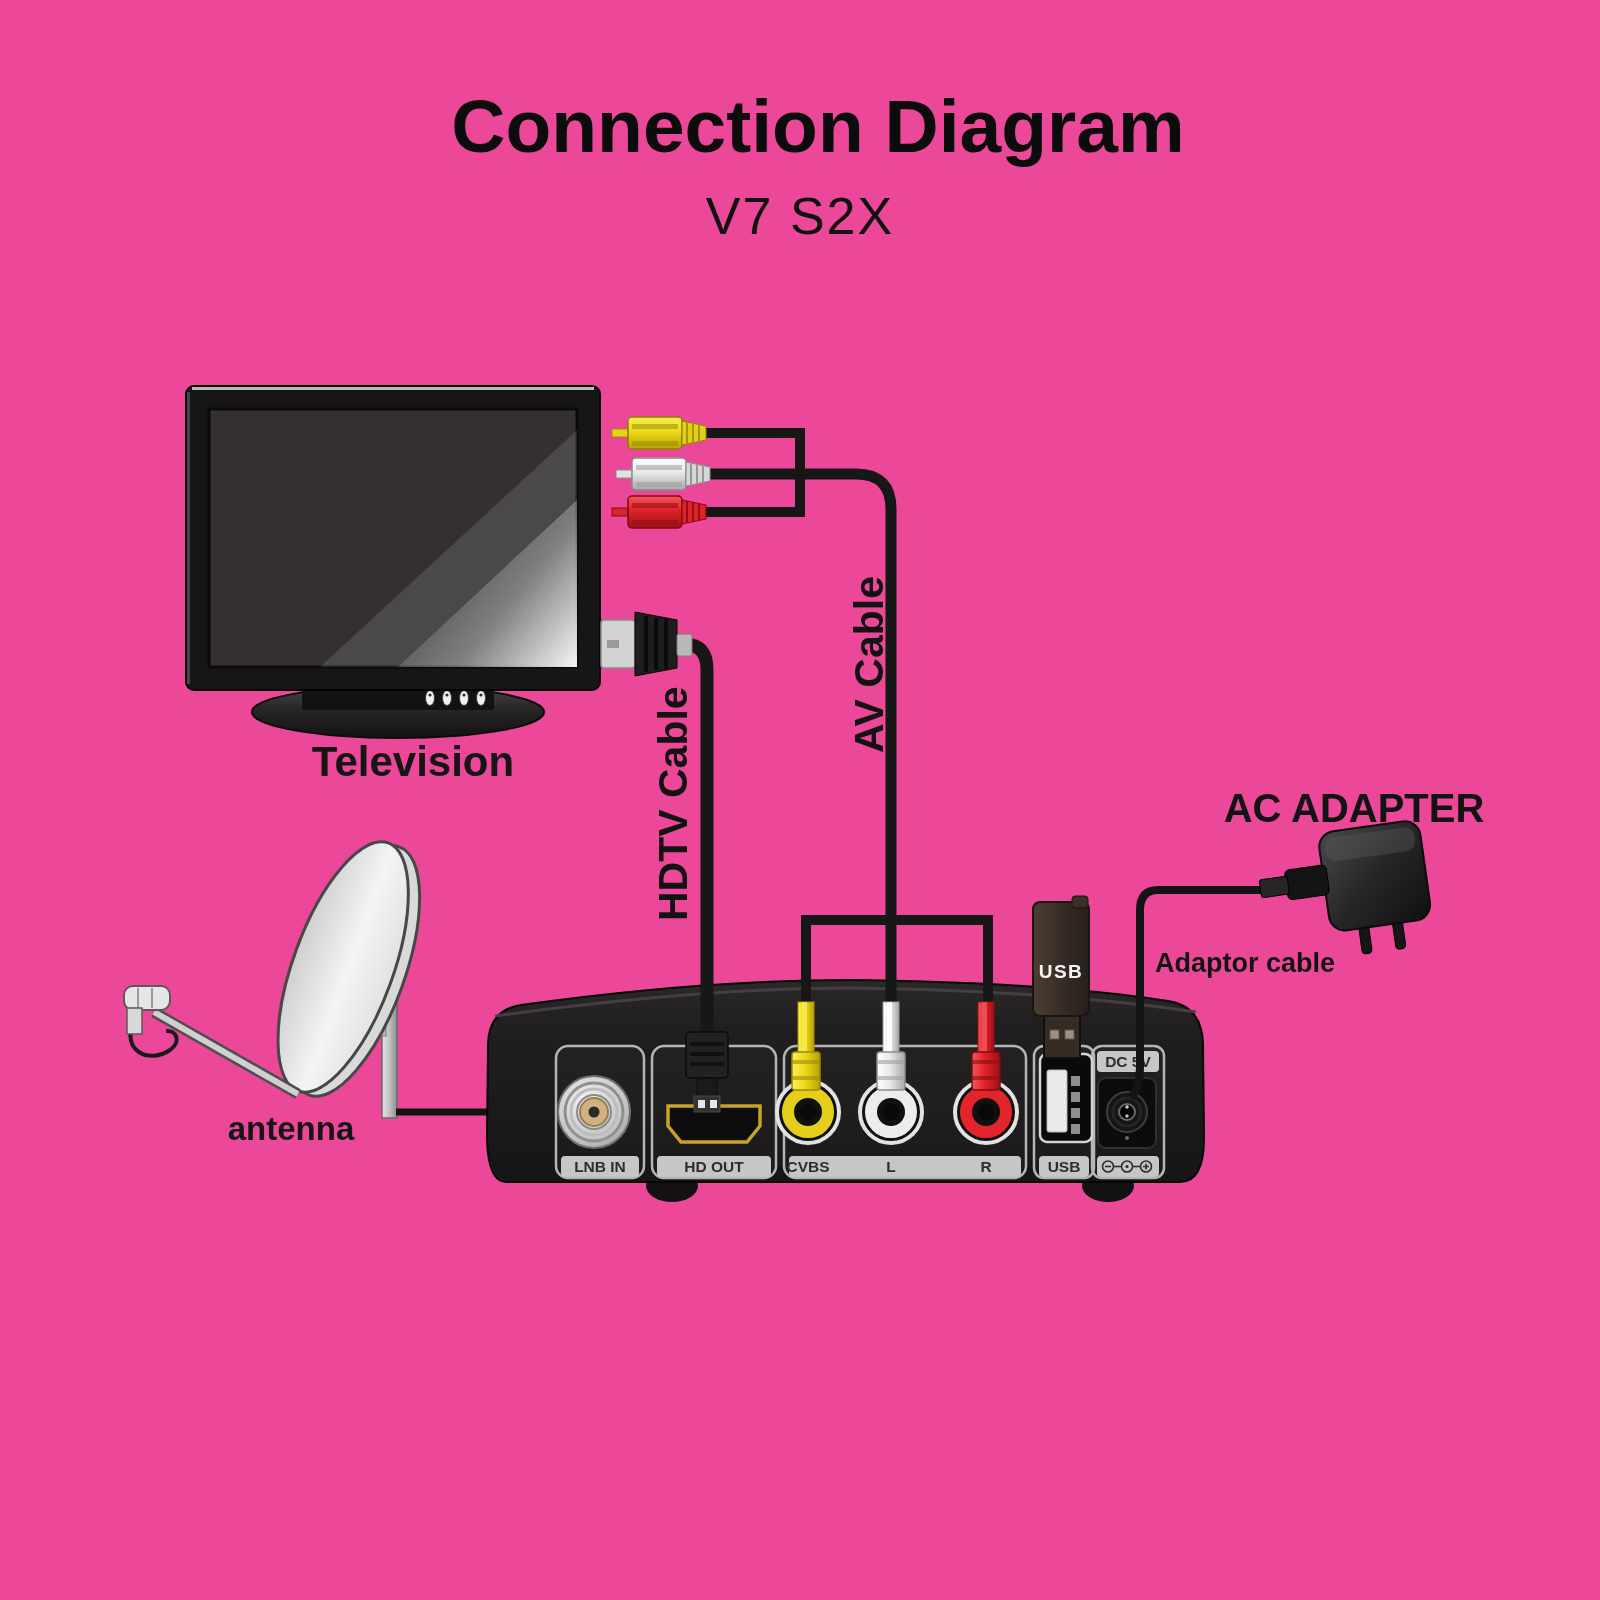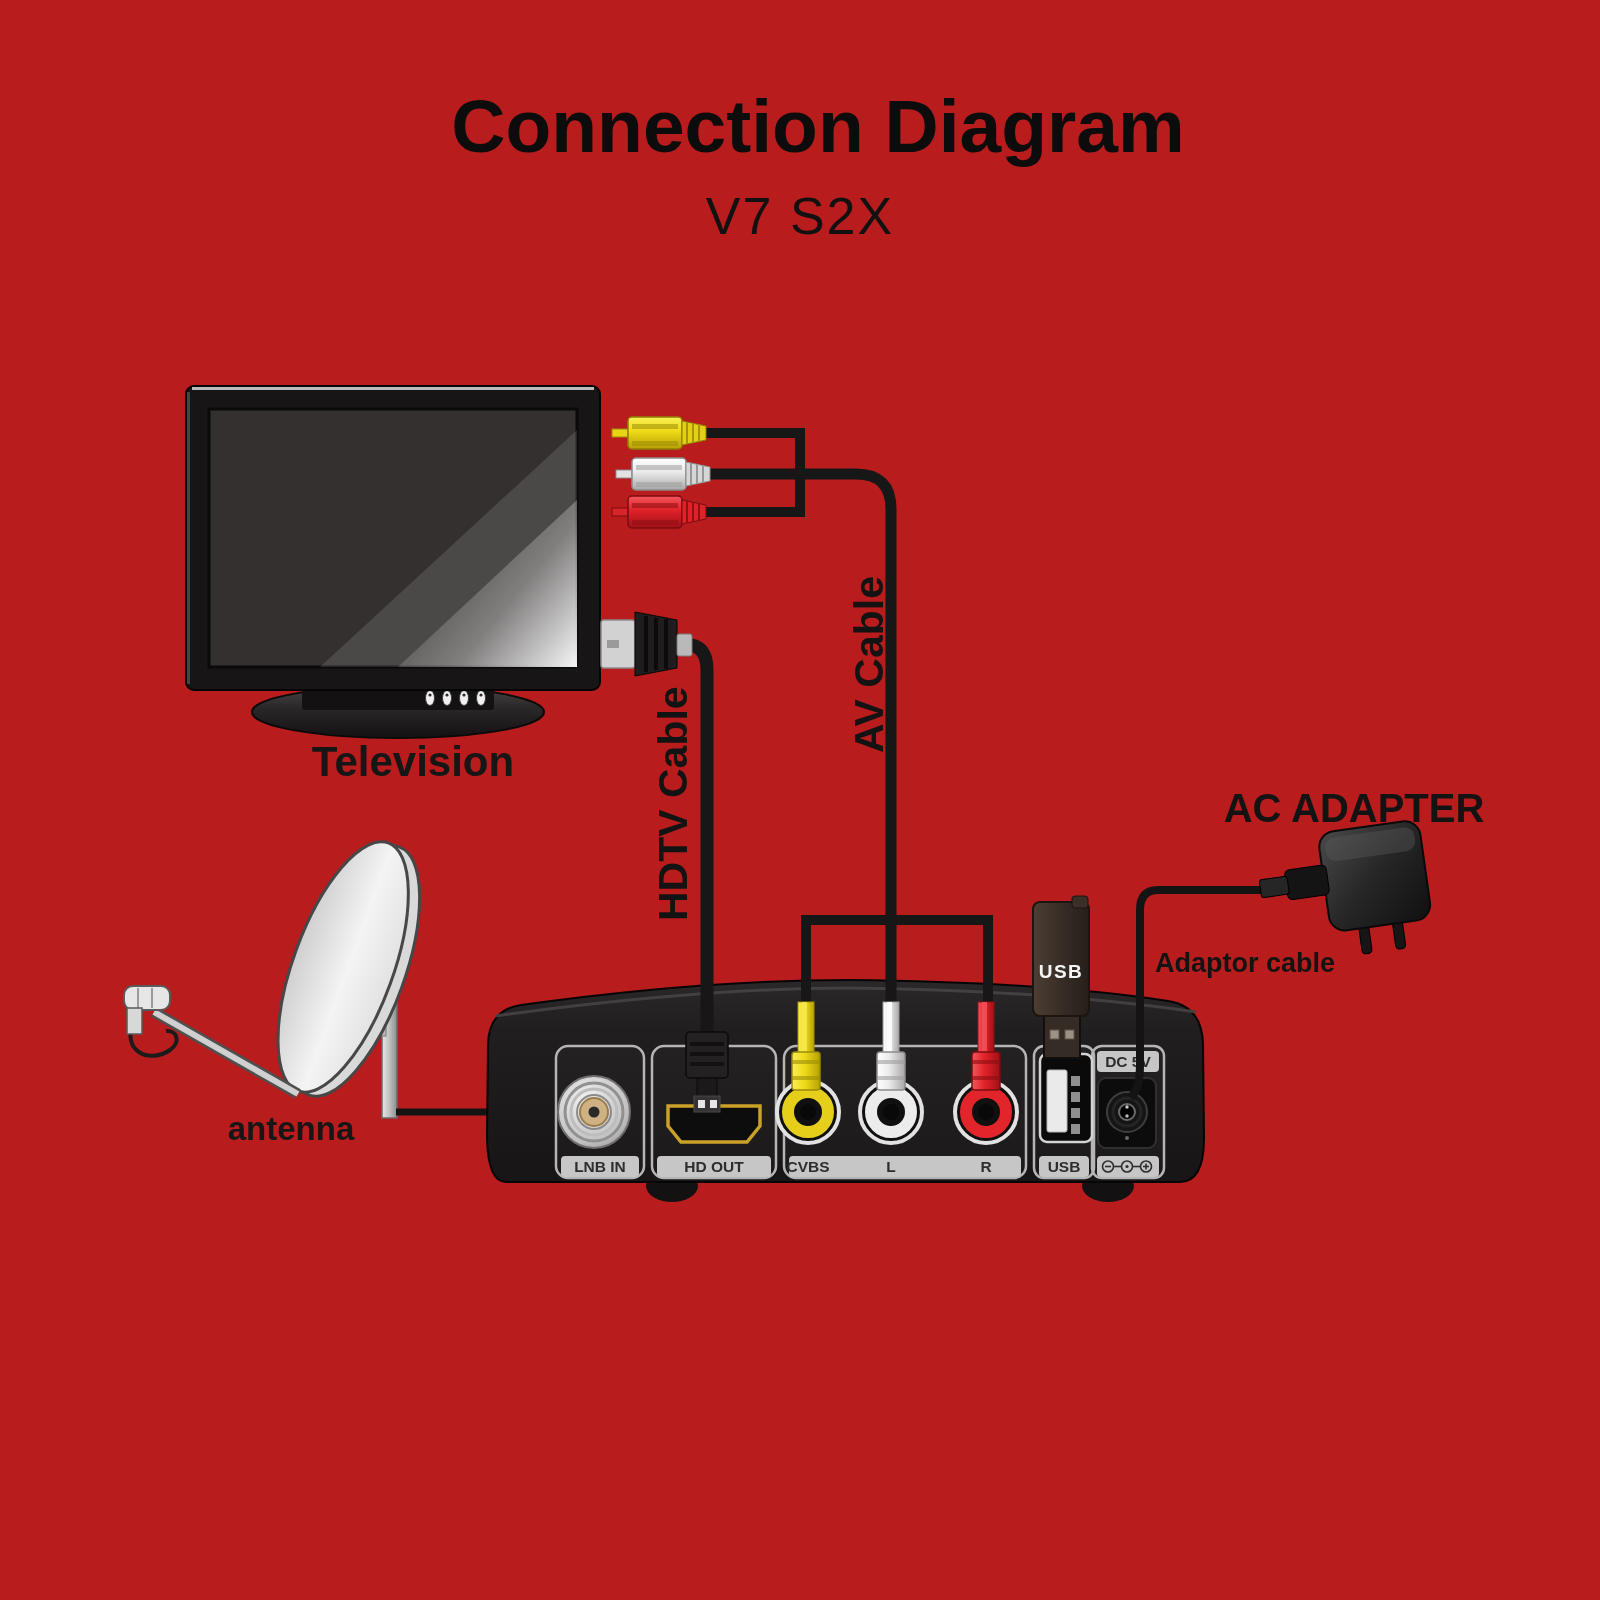--- a/index.html
+++ b/index.html
@@ -1,17 +1,17 @@
 <!DOCTYPE html>
 <html><head>
 <meta charset="utf-8">
 <style>
   html,body{margin:0;padding:0;background:#ffffff;}
   .canvas{
-    position:relative;width:1600px;height:1600px;background:#b91c1c;
+    position:relative;width:1600px;height:1600px;background:#ec4899;
     font-family:"Liberation Sans",sans-serif;overflow:hidden;
   }
   svg{display:block;}
   text{font-family:"Liberation Sans","DejaVu Sans",sans-serif;}
 </style>
 </head>
 <body>
 
 <div class="canvas">
 <svg width="1600" height="1600" viewBox="0 0 1600 1600" xmlns="http://www.w3.org/2000/svg">

